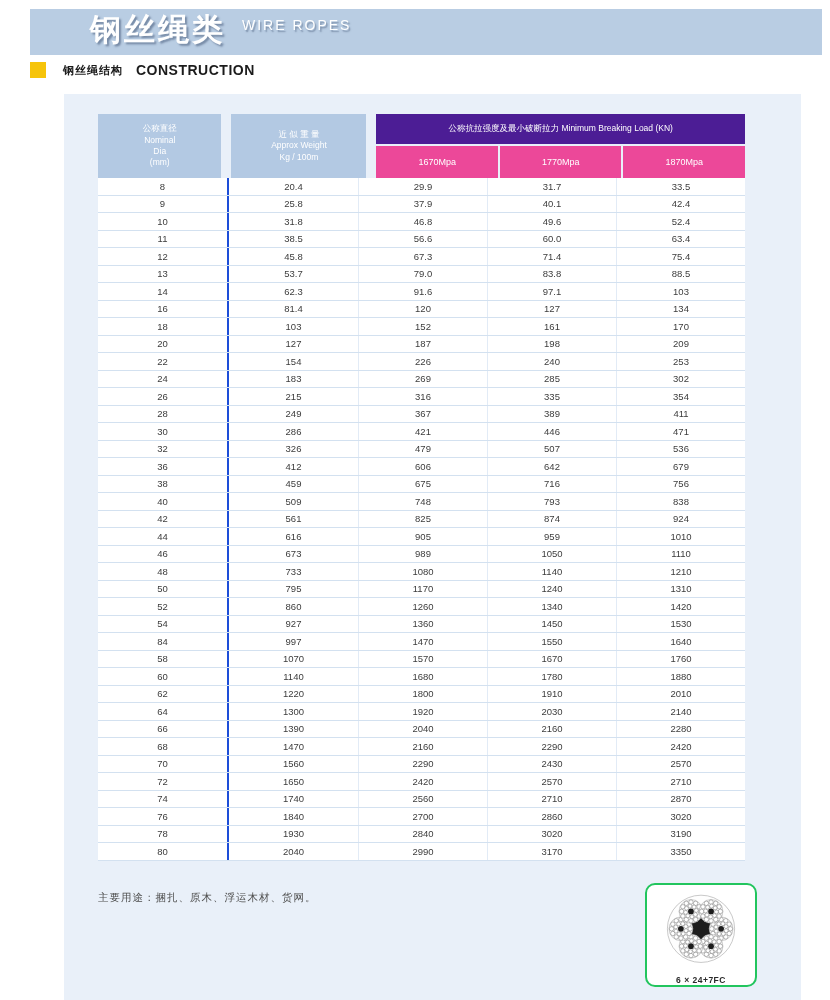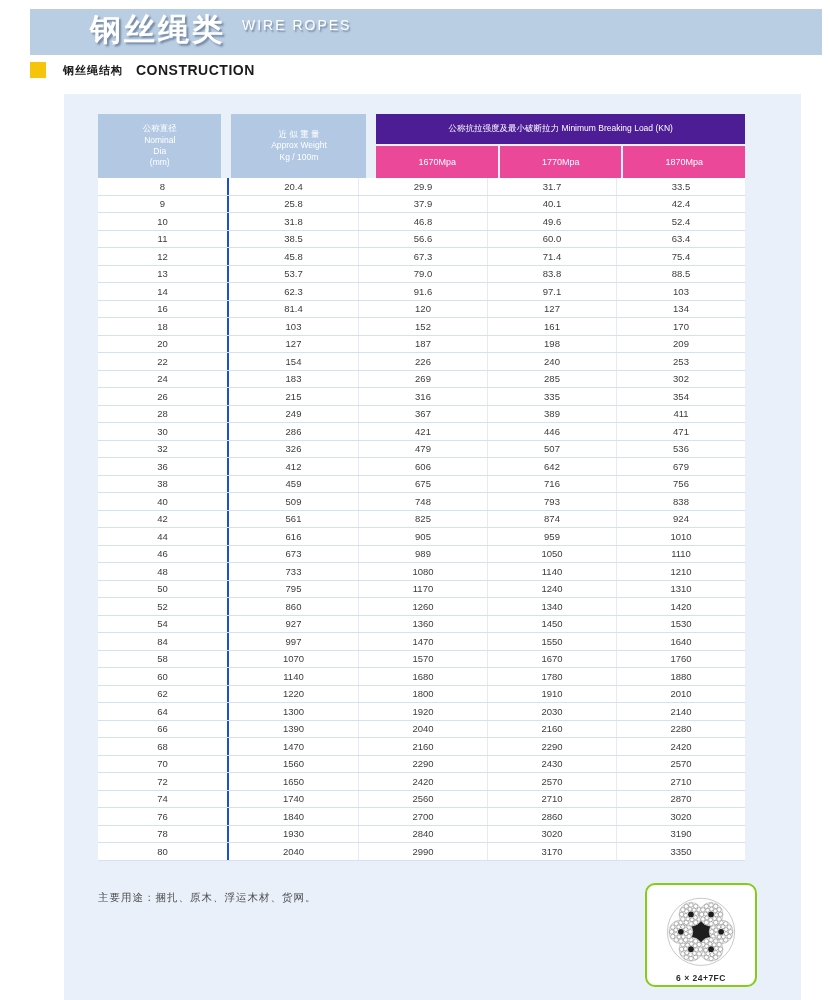--- a/index.html
+++ b/index.html
@@ -43,22 +43,22 @@
   .tcell:nth-child(1) { width:129px; }
   .tcell:nth-child(2) { width:131px; border-left:2px solid #1d4ed8; }
   .tcell:nth-child(3), .tcell:nth-child(4), .tcell:nth-child(5)
         { width:129px; border-left:1px solid #e2ebf6; }
 
   
   .note { position:absolute; left:98px; top:891px; font-size:10.5px; color:#4e4e4e; letter-spacing:1px;text-align:right; }
 
   
   .diagram-box { position:absolute; left:645px; top:883px; width:112px; height:104px;
-                 background:#fff; border:2px solid #84cc16; border-radius:10px;
-                 display:flex; flex-direction:column; align-items:center; justify-content:center;
+                 background:#fff; border:2px solid #22c55e; border-radius:10px;
+                 display:flex; flex-direction:column; align-items:center; justify-content:space-between;
                  padding-top:2px; }
   .diagram-box svg { display:block; }
   .diagram-label { font-size:8.5px; font-weight:bold; color:#2a2a2a; margin-top:1px; letter-spacing:0.5px; }
 </style>
 </head>
 <body>
 
 <div class="page">
 
   <div class="banner">

